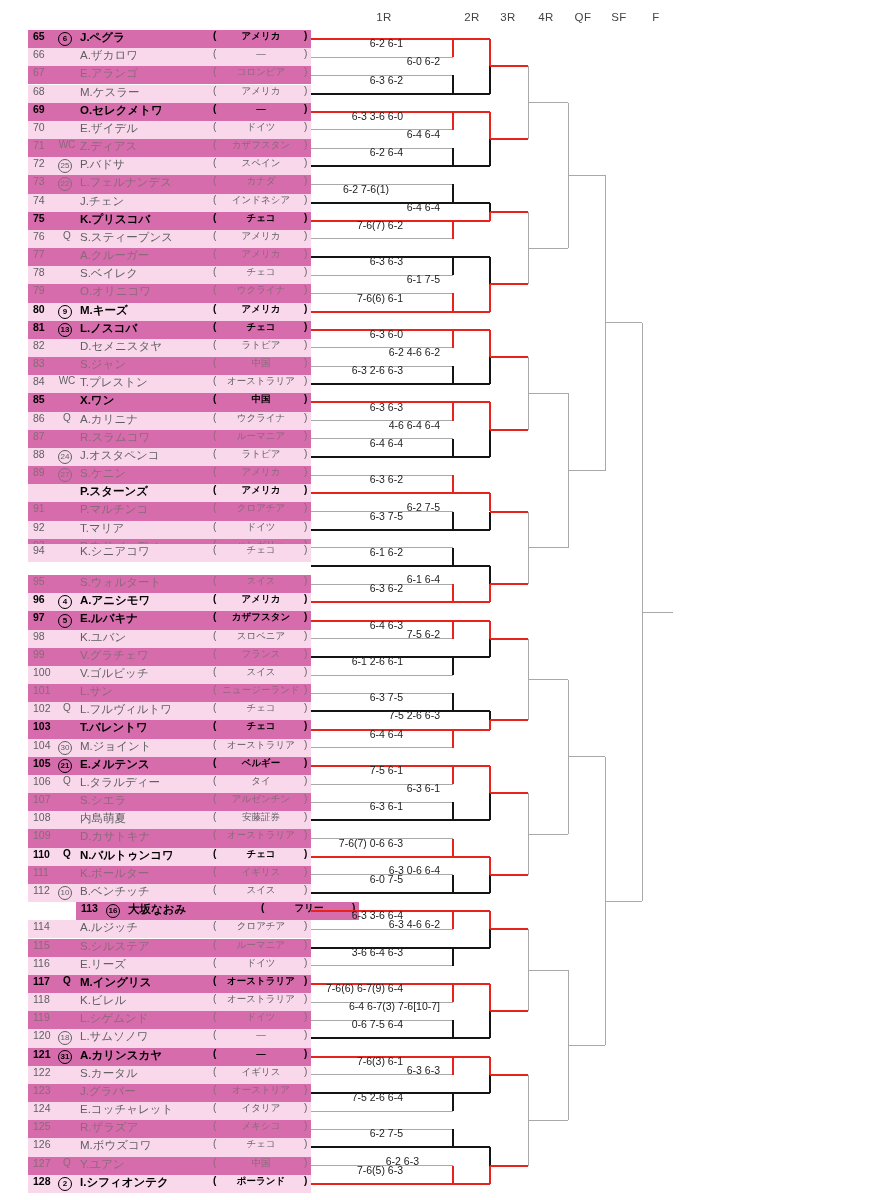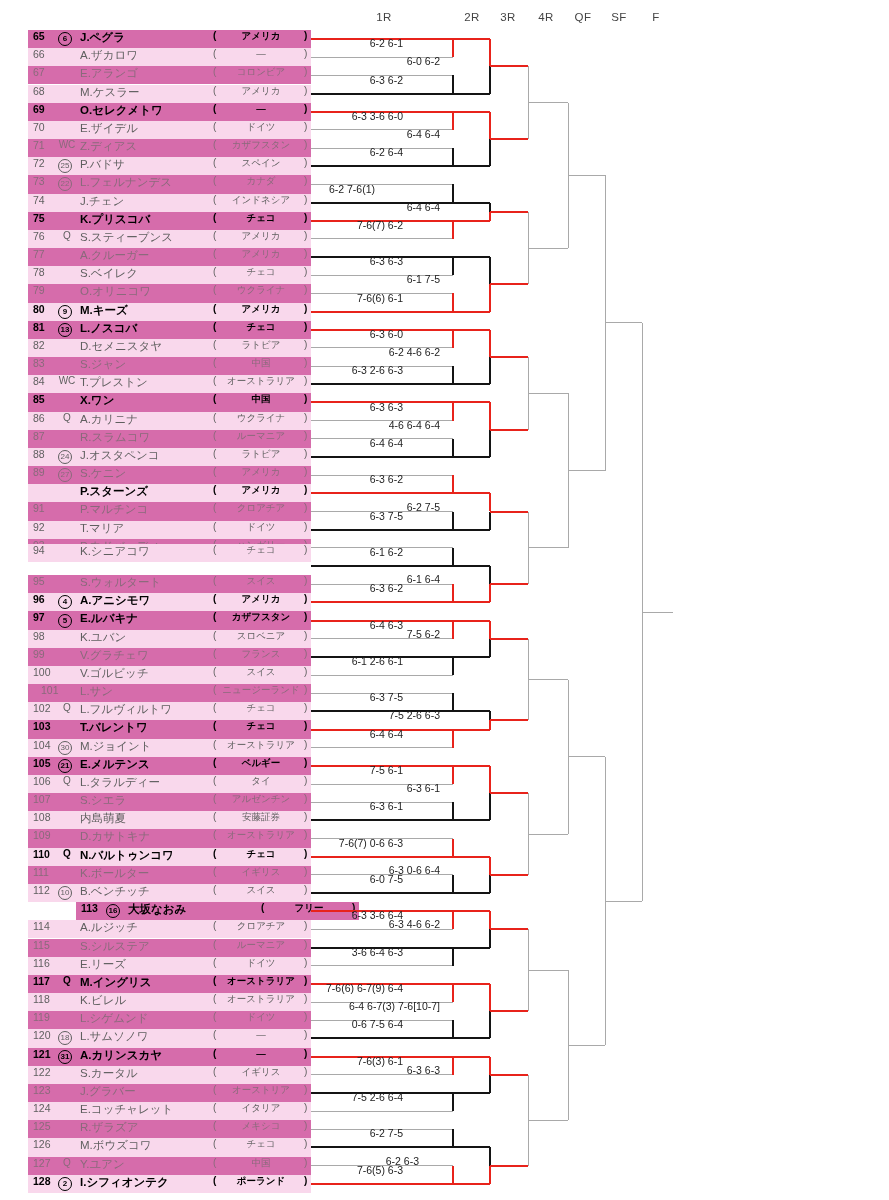--- a/index.html
+++ b/index.html
@@ -330,21 +330,21 @@
     <div class="line" style="left: 311px; top: 655.865px; width: 179px; height: 2px; background: rgb(20, 20, 20);"></div>
     <div class="row light" style="top: 665.95px; height: 18.17px;">
       <div class="num" style="position: absolute;">100</div>
       <div class="pname" style="position: absolute;">V.ゴルビッチ</div>
       <div class="po" style="position: absolute;">(</div>
       <div class="country" style="position: absolute;">スイス</div>
       <div class="pc" style="position: absolute;">)</div>
     </div>
     <div class="line" style="left: 311px; top: 674.535px; width: 142px; height: 1px; background: rgb(169, 169, 169);"></div>
     <div class="row dark" style="top: 684.12px; height: 18.17px;">
-      <div class="num" style="position: absolute; margin-left: 8px;">101</div>
+      <div class="num" style="position: absolute;">101</div>
       <div class="pname" style="position: absolute;">L.サン</div>
       <div class="po" style="position: absolute;">(</div>
       <div class="country" style="position: absolute;">ニュージーランド</div>
       <div class="pc" style="position: absolute;">)</div>
     </div>
     <div class="line" style="left: 311px; top: 692.705px; width: 142px; height: 1px; background: rgb(169, 169, 169);"></div>
     <div class="row light" style="top: 702.29px; height: 18.17px;">
       <div class="num" style="position: absolute;">102</div>
       <div class="mark" style="position: absolute;">Q</div>
       <div class="pname" style="position: absolute;">L.フルヴィルトワ</div>
@@ -574,21 +574,21 @@
     <div class="line" style="left: 311px; top: 1182.8px; width: 179px; height: 2px; background: rgb(232, 35, 27);"></div>
     <div class="line" style="left: 452px; top: 39.085px; width: 2px; height: 18.17px; background: rgb(232, 35, 27);"></div>
     <div class="score" style="right: 440px; top: 37.17px;">6-2 6-1</div>
     <div class="line" style="left: 452px; top: 75.425px; width: 2px; height: 18.17px; background: rgb(20, 20, 20);"></div>
     <div class="score" style="right: 440px; top: 73.51px;">6-3 6-2</div>
     <div class="line" style="left: 452px; top: 111.765px; width: 2px; height: 18.17px; background: rgb(232, 35, 27);"></div>
     <div class="score" style="right: 440px; top: 109.85px;">6-3 3-6 6-0</div>
     <div class="line" style="left: 452px; top: 148.105px; width: 2px; height: 18.17px; background: rgb(20, 20, 20);"></div>
     <div class="score" style="right: 440px; top: 146.19px;">6-2 6-4</div>
     <div class="line" style="left: 452px; top: 184.445px; width: 2px; height: 18.17px; background: rgb(20, 20, 20);"></div>
-    <div class="score" style="right: 468px; top: 182.53px; text-align: center;">6-2 7-6(1)</div>
+    <div class="score" style="right: 454px; top: 182.53px; text-align: center;">6-2 7-6(1)</div>
     <div class="line" style="left: 452px; top: 220.785px; width: 2px; height: 18.17px; background: rgb(232, 35, 27);"></div>
     <div class="score" style="right: 440px; top: 218.87px;">7-6(7) 6-2</div>
     <div class="line" style="left: 452px; top: 257.125px; width: 2px; height: 18.17px; background: rgb(20, 20, 20);"></div>
     <div class="score" style="right: 440px; top: 255.21px;">6-3 6-3</div>
     <div class="line" style="left: 452px; top: 293.465px; width: 2px; height: 18.17px; background: rgb(232, 35, 27);"></div>
     <div class="score" style="right: 440px; top: 291.55px;">7-6(6) 6-1</div>
     <div class="line" style="left: 452px; top: 329.805px; width: 2px; height: 18.17px; background: rgb(232, 35, 27);"></div>
     <div class="score" style="right: 440px; top: 327.89px;">6-3 6-0</div>
     <div class="line" style="left: 452px; top: 366.145px; width: 2px; height: 18.17px; background: rgb(20, 20, 20);"></div>
     <div class="score" style="right: 440px; top: 364.23px;">6-3 2-6 6-3</div>

